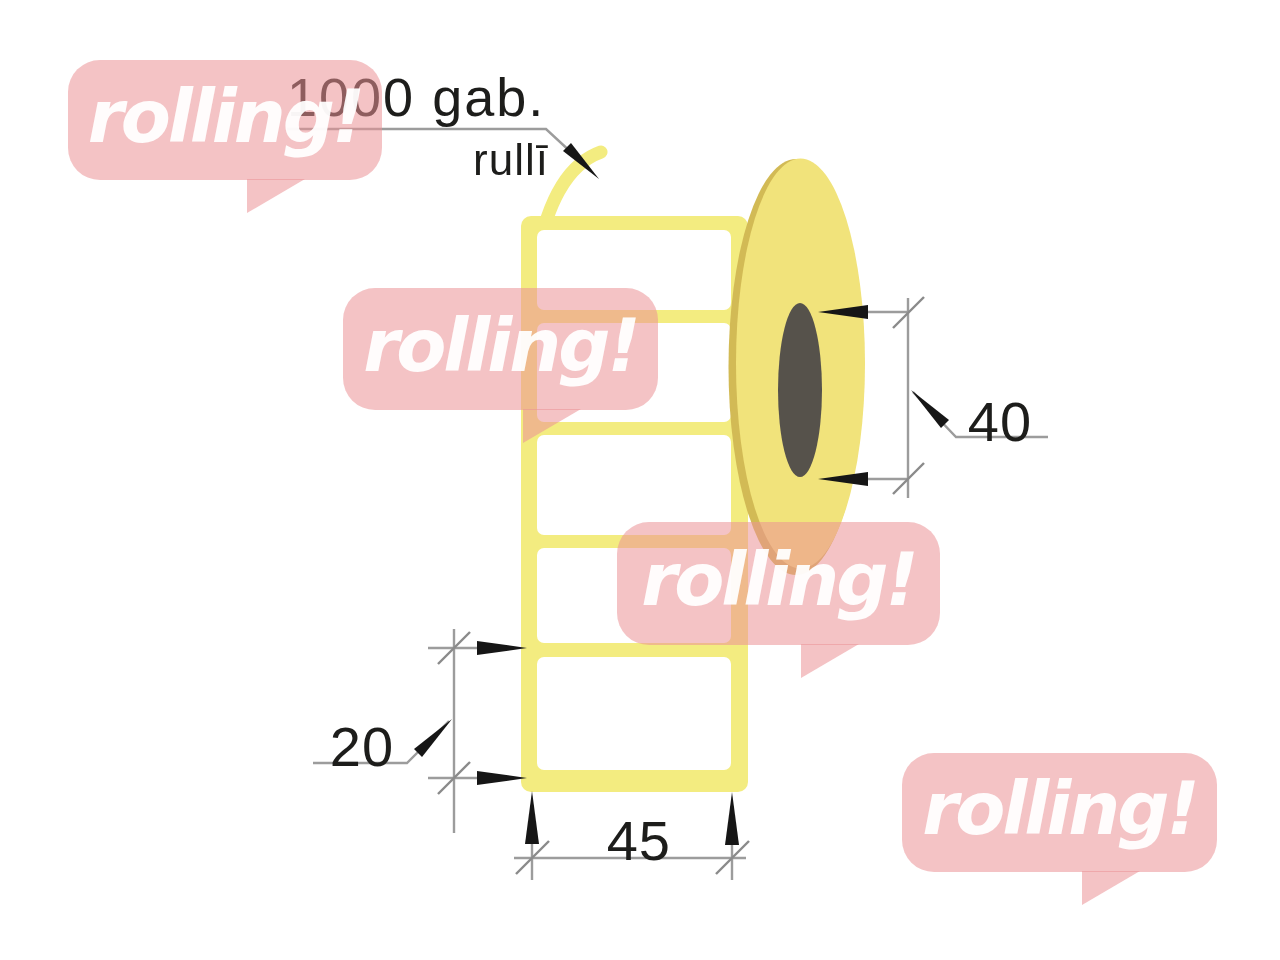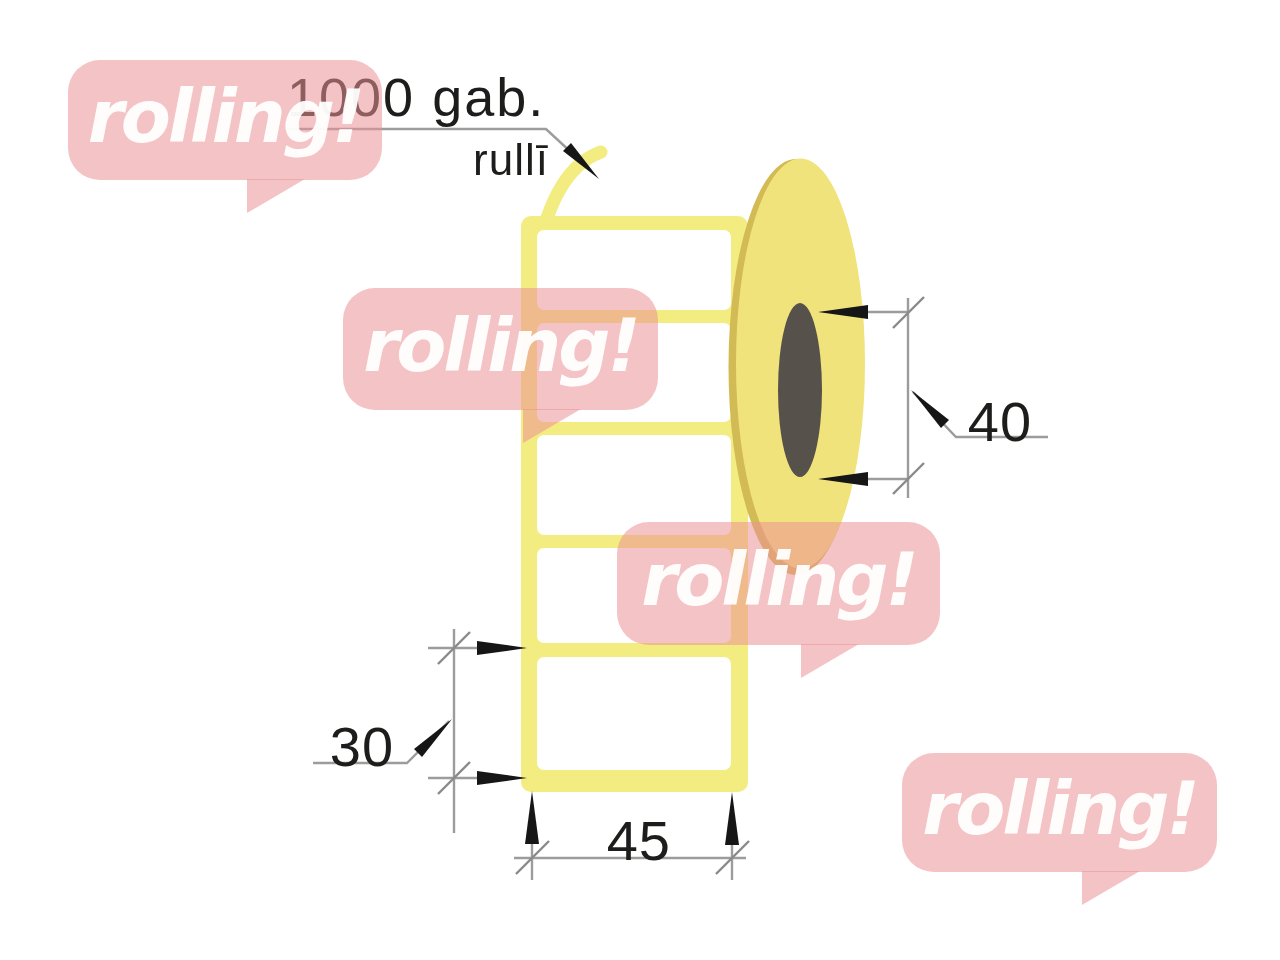--- a/index.html
+++ b/index.html
@@ -122,21 +122,21 @@
       <polygon points="452,719 414,749 422,757"></polygon>
       <polygon points="532,791 525,844 539,844"></polygon>
       <polygon points="732,792 725,845 739,845"></polygon>
     </g>
   </svg>
 
   <div class="callout-text callout-line1">1000 gab.</div>
   <div class="callout-text callout-line2">rullī</div>
 
   <div class="dim-text" style="left:960px; top:382px;">40</div>
-  <div class="dim-text" style="left:322px; top:707px;">30</div>
+  <div class="dim-text" style="left:322px; top:707px;">20</div>
   <div class="dim-text" style="left:591px; top:801px;text-align:right;">45</div>
 
   <div class="wm wm-1">
     <span>rolling!</span>
   </div>
   <div class="wm wm-2">
     <span>rolling!</span>
   </div>
   <div class="wm wm-3">
     <span>rolling!</span>

